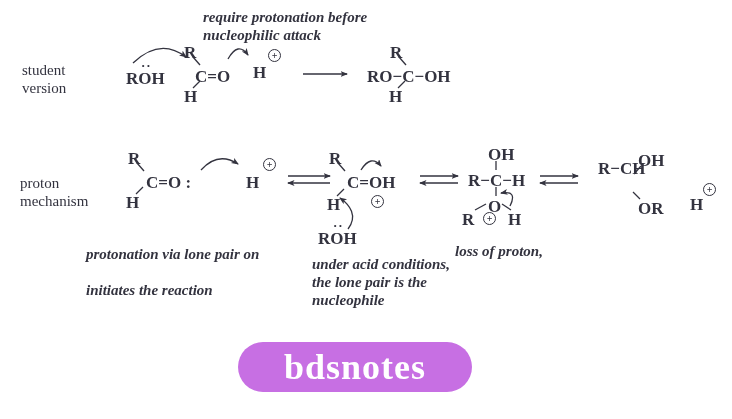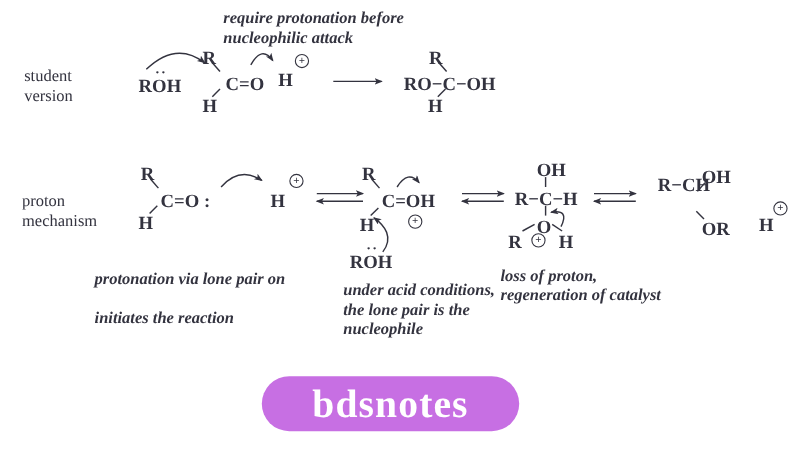--- a/index.html
+++ b/index.html
@@ -24,21 +24,21 @@
 <div id="canvas" style="color: rgb(51, 51, 63);">
 
   <div class="t note" style="left:203px;top:8px;"><span>require protonation before</span><br><span>nucleophilic attack</span></div>
 
   <div class="t lbl" style="left:22px;top:61px;"><span>student</span><br><span>version</span></div>
   <div class="t lbl" style="left:20px;top:174px;"><span>proton</span><br><span>mechanism</span></div>
 
   <span class="dots" style="left:141px;top:59px;">··</span>
   <span class="t chem" style="left:126px;top:70px;">ROH</span>
   <span class="t chem" style="left:184px;top:44px;">R</span>
-  <span class="t chem" style="left:205px;top:68px;">C=O</span>
+  <span class="t chem" style="left:195px;top:68px;">C=O</span>
   <span class="t chem" style="left:184px;top:88px;">H</span>
   <span class="t chem" style="left:253px;top:64px;">H</span>
   <span class="cplus" style="left:268px;top:49px;">
       <span>+</span>
     </span>
   <span class="t chem" style="left:367px;top:68px;">RO−C−OH</span>
   <span class="t chem" style="left:390px;top:44px;">R</span>
   <span class="t chem" style="left:389px;top:88px;">H</span>
 
   <span class="t chem" style="left:128px;top:150px;">R</span>
@@ -70,21 +70,21 @@
   <span class="t chem" style="left:598px;top:160px;">R−CH</span>
   <span class="t chem" style="left:638px;top:152px;">OH</span>
   <span class="t chem" style="left:638px;top:200px;">OR</span>
   <span class="t chem" style="left:690px;top:196px;">H</span>
   <span class="cplus" style="left:703px;top:183px;">
       <span>+</span>
     </span>
 
   <div class="t note" style="left:86px;top:229px;margin-top:16px;"><span>protonation via lone pair on</span><br><br><span>initiates the reaction</span></div>
   <div class="t note" style="left:312px;top:255px;"><span>under acid conditions,</span><br><span>the lone pair is the</span><br><span>nucleophile</span></div>
-  <div class="t note" style="left:455px;top:242px;"><span>loss of proton,</span><br><span>regeneration of catalyst</span></div>
+  <div class="t note" style="left:455px;top:242px;"><span>loss of proton,</span><br></div>
 
   <svg class="overlay" width="732" height="419" viewBox="0 0 732 419">
     <defs>
       <marker id="ah" markerWidth="9" markerHeight="8" refX="6.5" refY="3" orient="auto" markerUnits="userSpaceOnUse">
         <path d="M0,0 L7.5,3 L0,6 L1.8,3 z" fill="#33333f"></path>
       </marker>
     </defs>
     <g stroke="#33333f" stroke-width="1.3" fill="none">
 
       <line x1="193" y1="57" x2="200" y2="65"></line>

